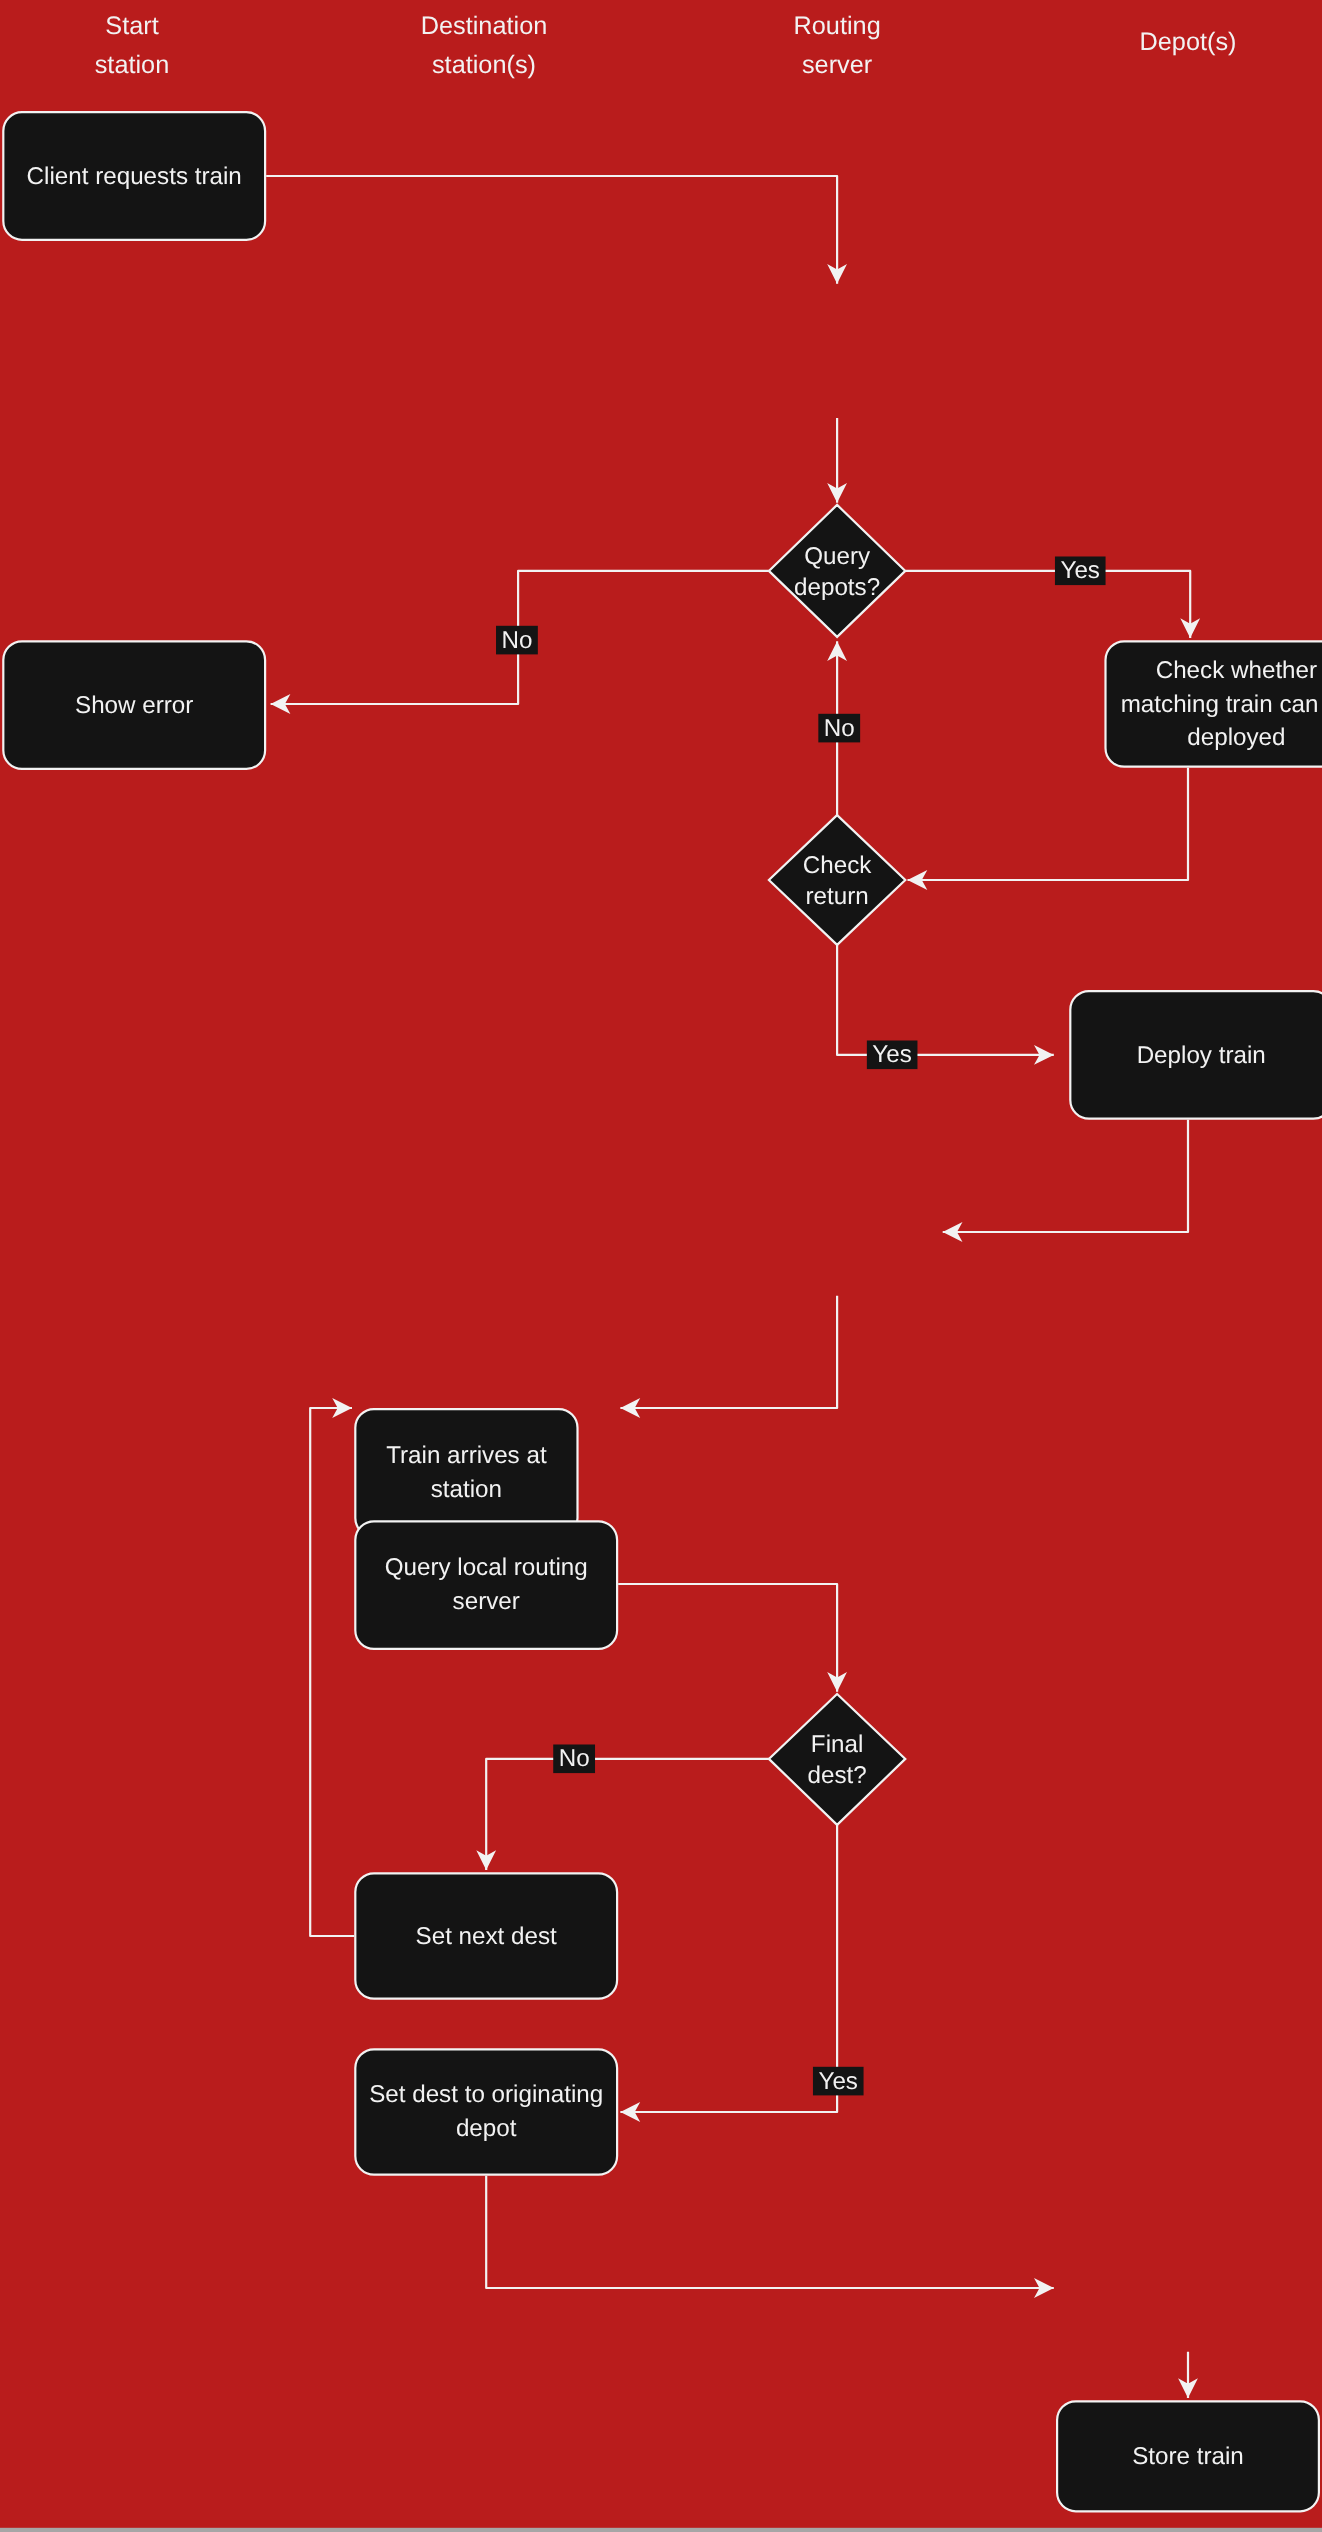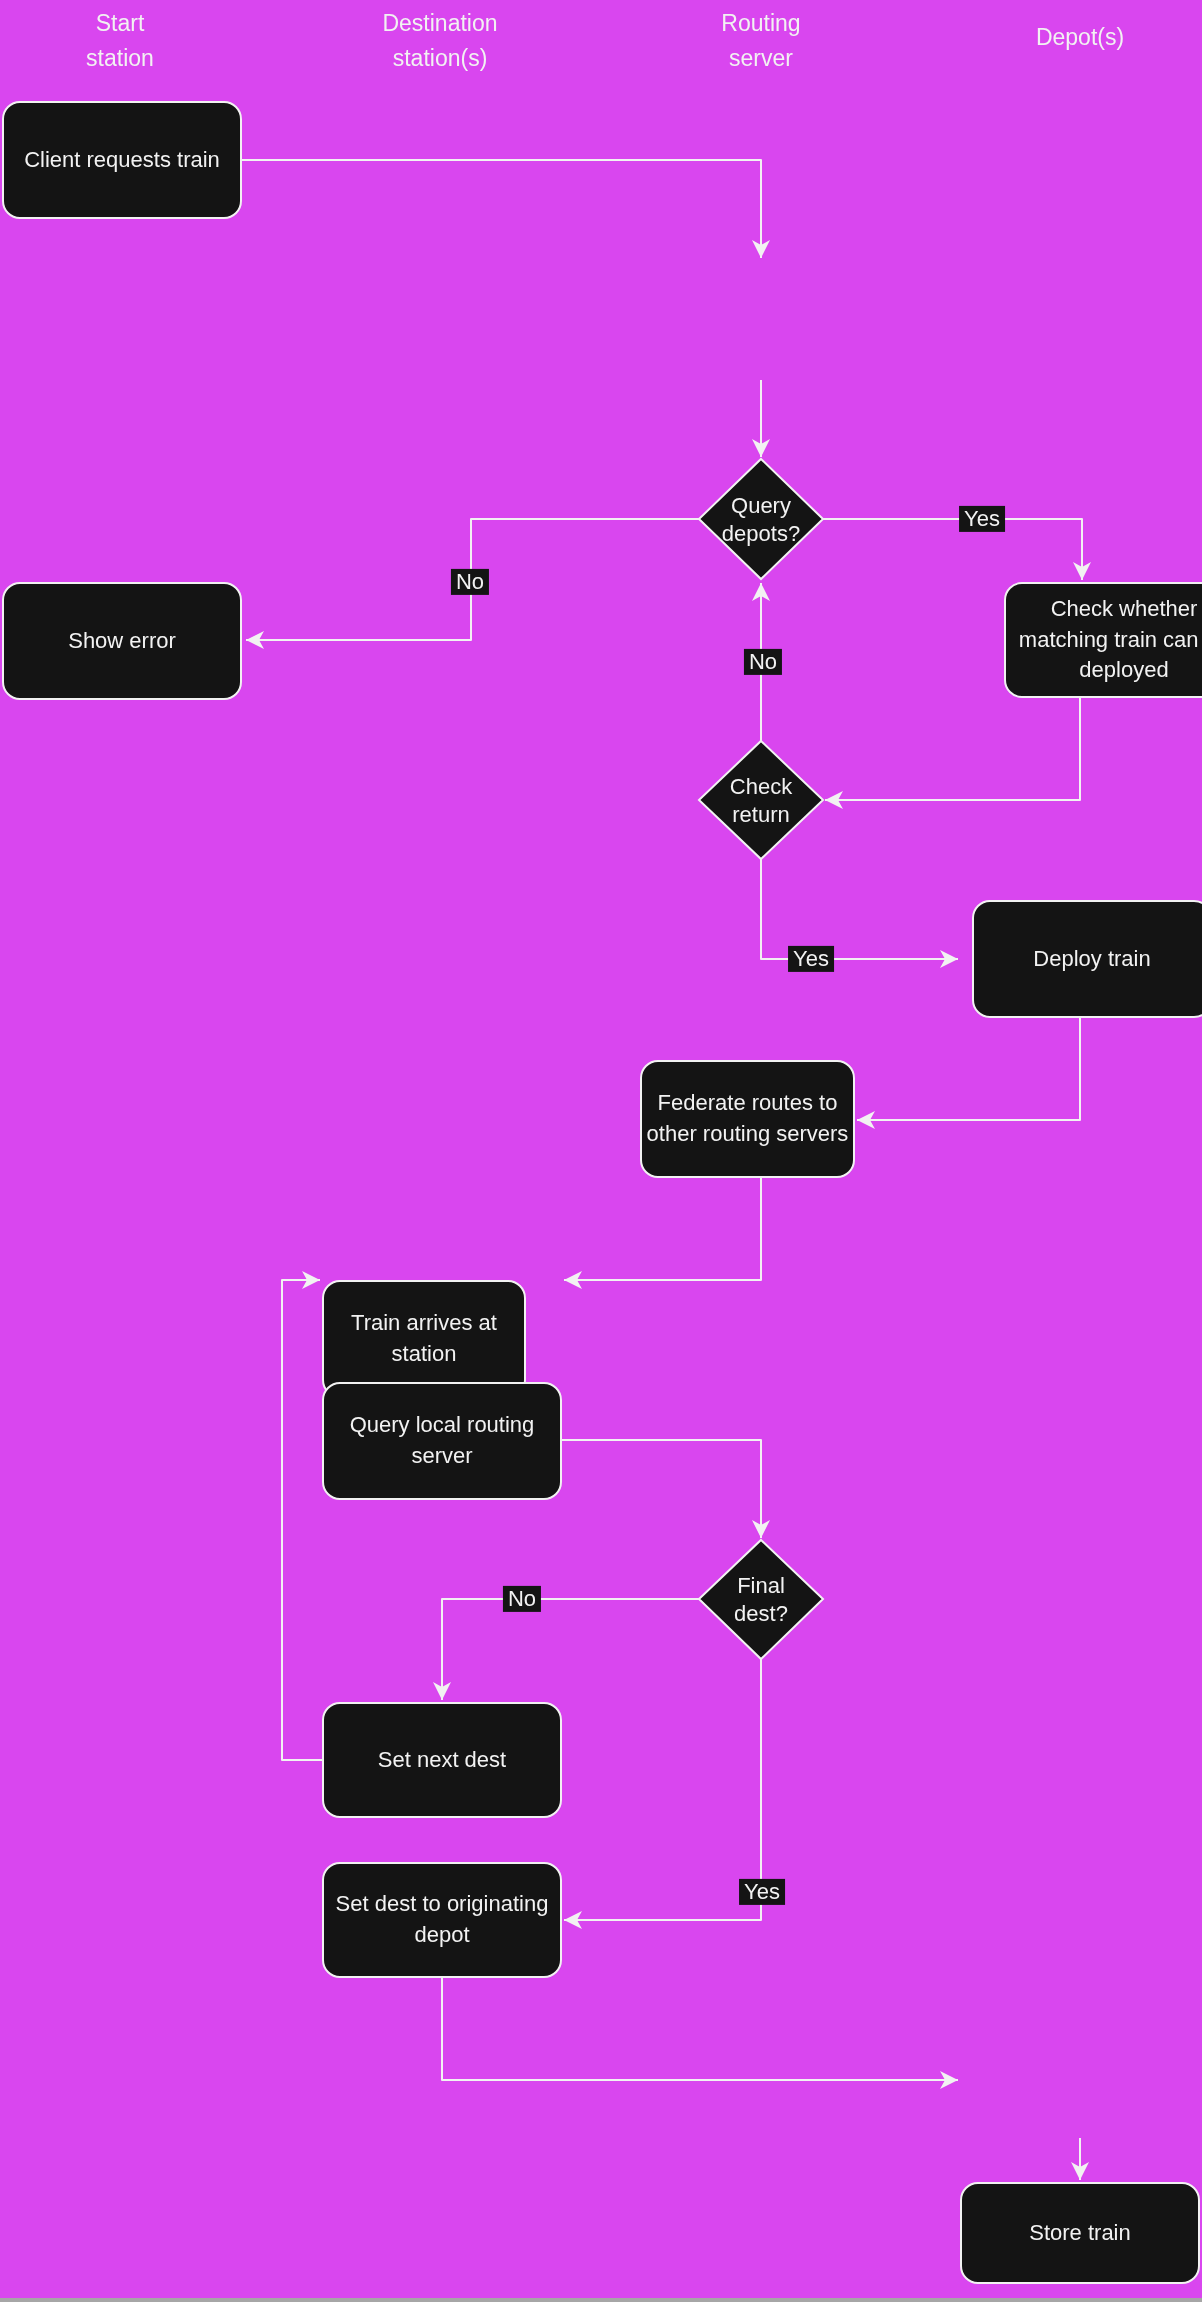--- a/index.html
+++ b/index.html
@@ -1,17 +1,17 @@
 <!DOCTYPE html>
 <html><head>
 <meta charset="utf-8">
 <style>
   html,body{margin:0;padding:0;background:#141414;}
   .canvas{
-    position:relative;width:1202px;height:2302px;background:#d946ef;
+    position:relative;width:1202px;height:2302px;background:#b91c1c;
     font-family:"Liberation Sans", sans-serif;color:#f2f2f2;overflow:hidden;
   }
   svg.wires{position:absolute;left:0;top:0;width:1202px;height:2302px;}
   .wire{stroke:#f2f2f2;stroke-width:2;fill:none;stroke-linejoin:round;}
   .diamond{stroke:#f2f2f2;stroke-width:2;fill:#141414;}
   .node{
     position:absolute;box-sizing:border-box;background:#141414;
     border:2px solid #f2f2f2;border-radius:18px;
     display:flex;align-items:center;justify-content:center;
     text-align:center;font-size:22px;line-height:1.4;padding:0 3px;
@@ -92,23 +92,20 @@
   </div>
   <div class="node" style="left:960px;top:582px;width:240px;height:116px;margin-left:44px;">
     <span>Check whether matching train can be deployed</span>
   </div>
   <div class="node" style="left:2px;top:582px;width:240px;height:118px;">
     <span>Show error</span>
   </div>
   <div class="node" style="left:972px;top:900px;width:240px;height:118px;">
     <span>Deploy train</span>
   </div>
-  <div class="node" style="left:640px;top:1060px;width:215px;height:118px;padding:0 2px;">
-    <span>Federate routes to other routing servers</span>
-  </div>
   <div class="node" style="left:322px;top:1280px;width:204px;height:118px;">
     <span>Train arrives at station</span>
   </div>
   <div class="node" style="left:322px;top:1382px;width:240px;height:118px;">
     <span>Query local routing server</span>
   </div>
   <div class="node" style="left:322px;top:1702px;width:240px;height:116px;">
     <span>Set next dest</span>
   </div>
   <div class="node" style="left:322px;top:1862px;width:240px;height:116px;">

